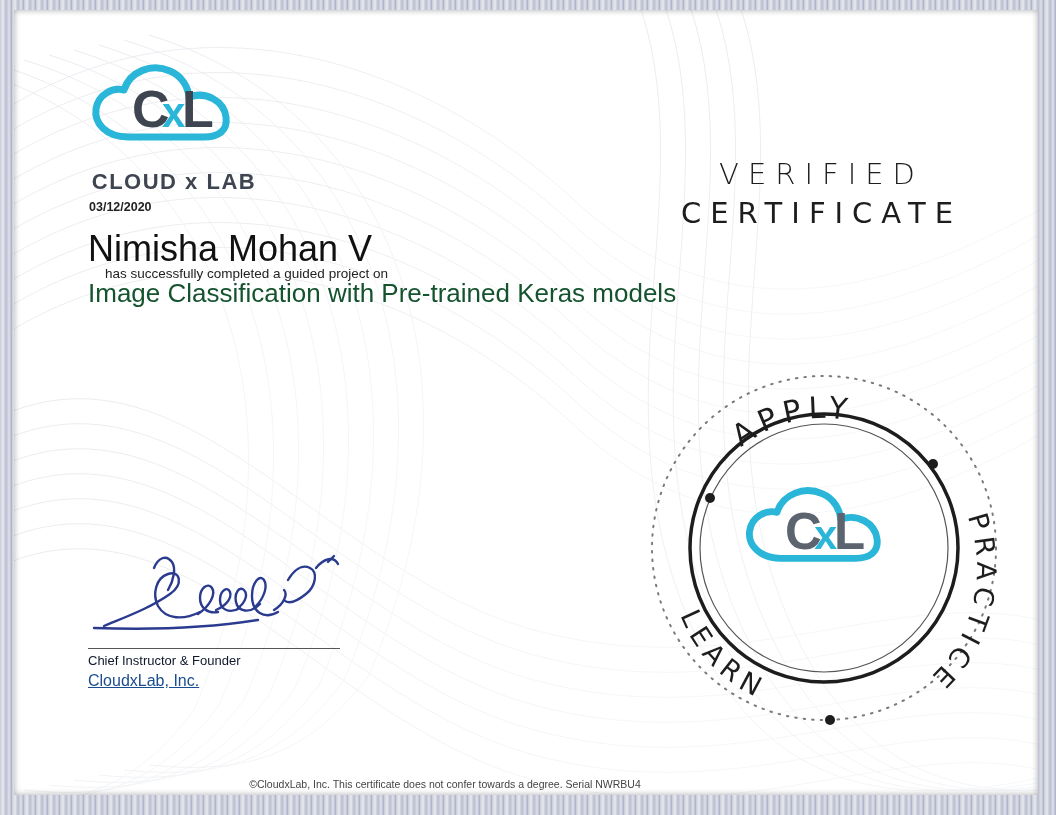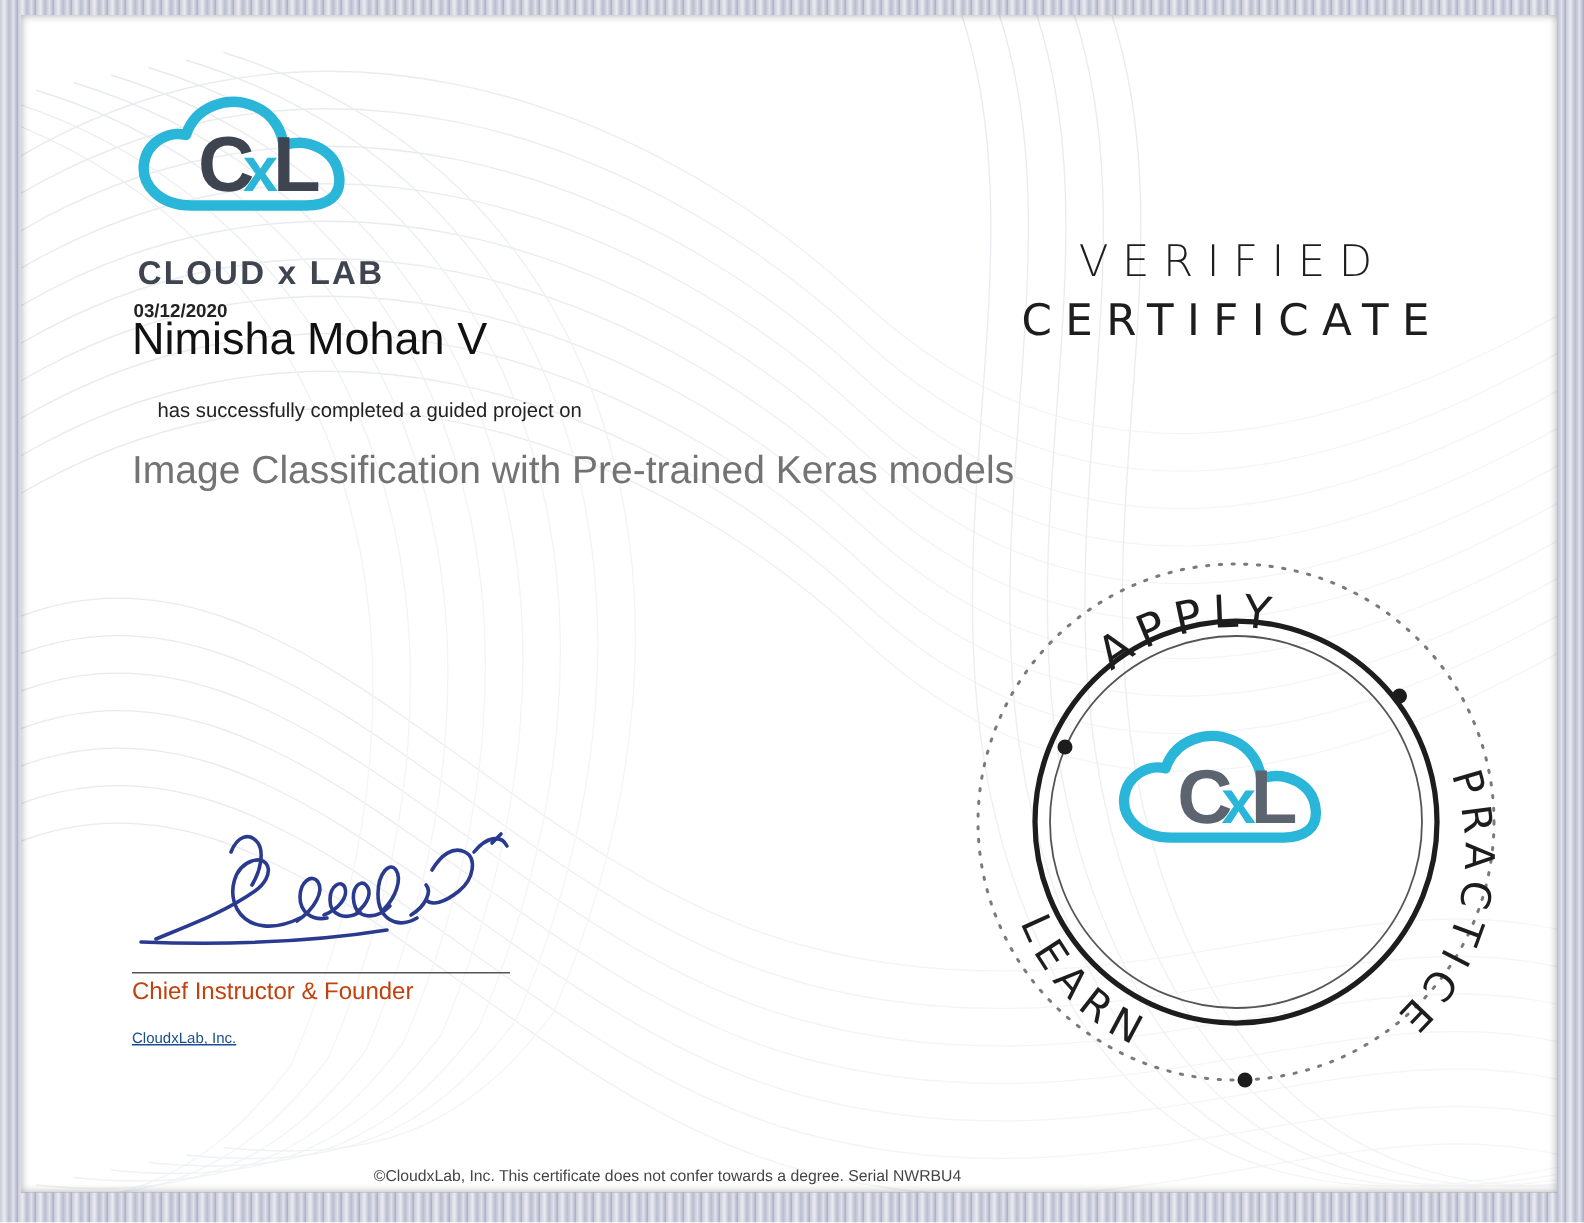--- a/index.html
+++ b/index.html
@@ -86,38 +86,38 @@
     position: absolute;
     left: 75px;
     top: 190px;
     font-size: 12.5px;
     color: #222;
     font-weight: bold;
   }
   .recipient {
     position: absolute;
     left: 74px;
-    top: 200px;
-    font-size: 30px;
+    top: 218px;
+    font-size: 36px;
     color: #111;
     font-weight: normal;
   }
   .subtitle {
     position: absolute;
     left: 91px;
     top: 256px;
     font-size: 13.5px;
     color: #222;
   }
   .course {
     position: absolute;
     left: 74px;
-    top: 288px;
+    top: 268px;
     font-size: 26px;
-    color: #737373;
+    color: #14532d;
   }
 
   
   .verified {
     position: absolute;
     right: 76px;
     top: 145px;
     text-align: right;
     font-family: "DejaVu Sans", sans-serif;
     color: #1d1d1d;
@@ -152,26 +152,26 @@
     background: #555;
     margin-top: 2px;
   }
   .sig-name {
     margin-top: 6px;
     font-size: 13px;
     color: #111;
   }
   .sig-role {
     margin-top: 4px;
+    font-size: 13px;
+    color: #0f172a;
+  }
+  .sig-org {
+    margin-top: 4px;
     font-size: 16px;
-    color: #c2410c;
-  }
-  .sig-org {
-    margin-top: 16px;
-    font-size: 10px;
     color: #1a4d8f;
     text-decoration: underline;
     cursor: pointer;
   }
 
   
   .footer {
     position: absolute;
     left: 4px;
     top: 768px;

